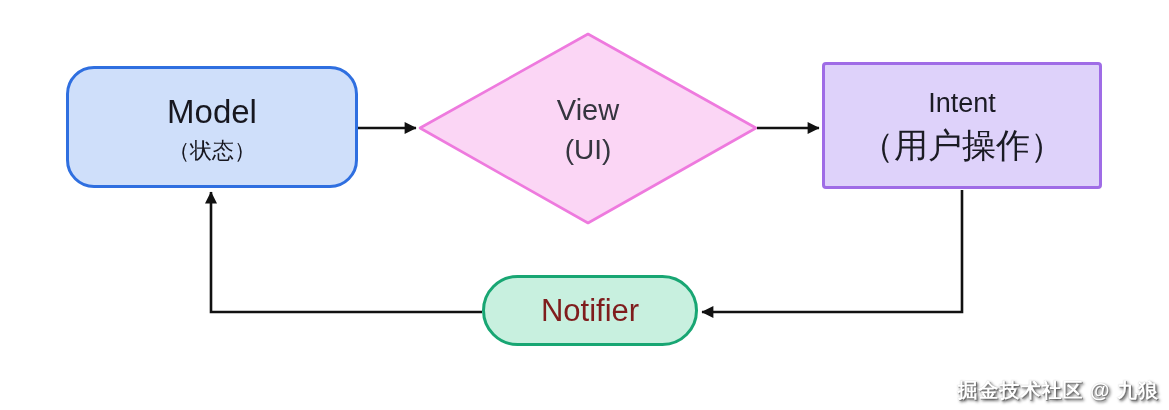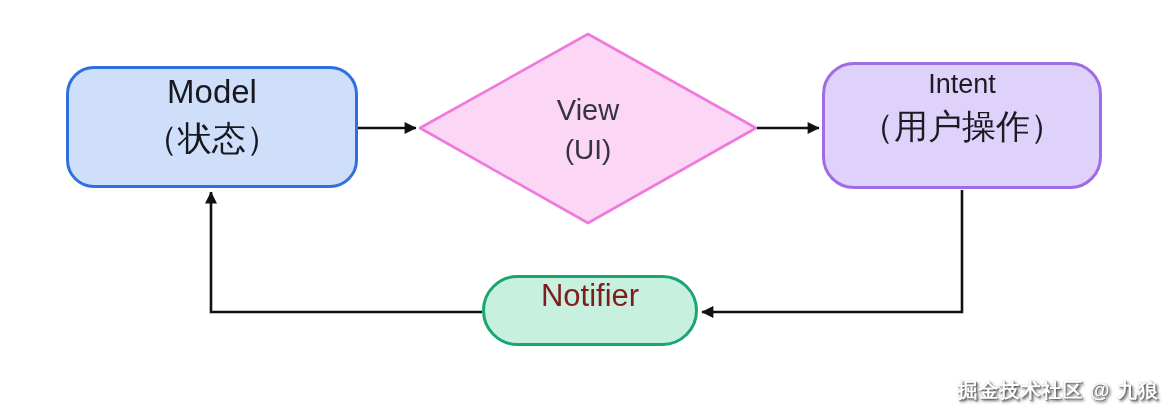--- a/index.html
+++ b/index.html
@@ -21,50 +21,51 @@
     width: 1169px;
     height: 410px;
   }
   .node {
     position: absolute;
     box-sizing: border-box;
     border: 3px solid #888;
     display: flex;
     flex-direction: column;
     align-items: center;
+    justify-content: center;
     text-align: center;
   }
   .node-model {
     left: 66px; top: 66px;
     width: 292px; height: 122px;
     border-radius: 28px;
   }
   .node-intent {
     left: 822px; top: 62px;
     width: 280px; height: 127px;
-    border-radius: 32px;
+    border-radius: 4px;
   }
   .node-notifier {
     left: 482px; top: 275px;
     width: 216px; height: 71px;
     border-radius: 38px;
   }
   .view-label {
     position: absolute;
     left: 420px; top: 34px;
     width: 336px; height: 189px;
     display: flex;
     flex-direction: column;
     align-items: center;
     justify-content: center;
     text-align: left;
     pointer-events: none;
   }
   .title-model    { font-size: 33px; font-weight: 500; color: #17171f; line-height: 1.42; }
-  .subtitle-model { font-size: 34px; font-weight: 500; color: #17171f; line-height: 1.35; }
+  .subtitle-model { font-size: 22px; font-weight: 500; color: #17171f; line-height: 1.35; }
   .title-view     { font-size: 29px; font-weight: 500; color: #35353f; line-height: 1.45; }
   .subtitle-view  { font-size: 28px; font-weight: 500; color: #35353f; line-height: 1.35; }
   .title-intent    { font-size: 27px; font-weight: 500; color: #1b1b24; line-height: 1.45; }
   .subtitle-intent { font-size: 34px; font-weight: 500; color: #1b1b24; line-height: 1.3; }
   .title-notifier  { font-size: 31px; font-weight: 500; color: #7f1d1d; }
   .watermark {
     position: absolute;
     right: 10px;
     bottom: 6px;
     font-size: 20px;

